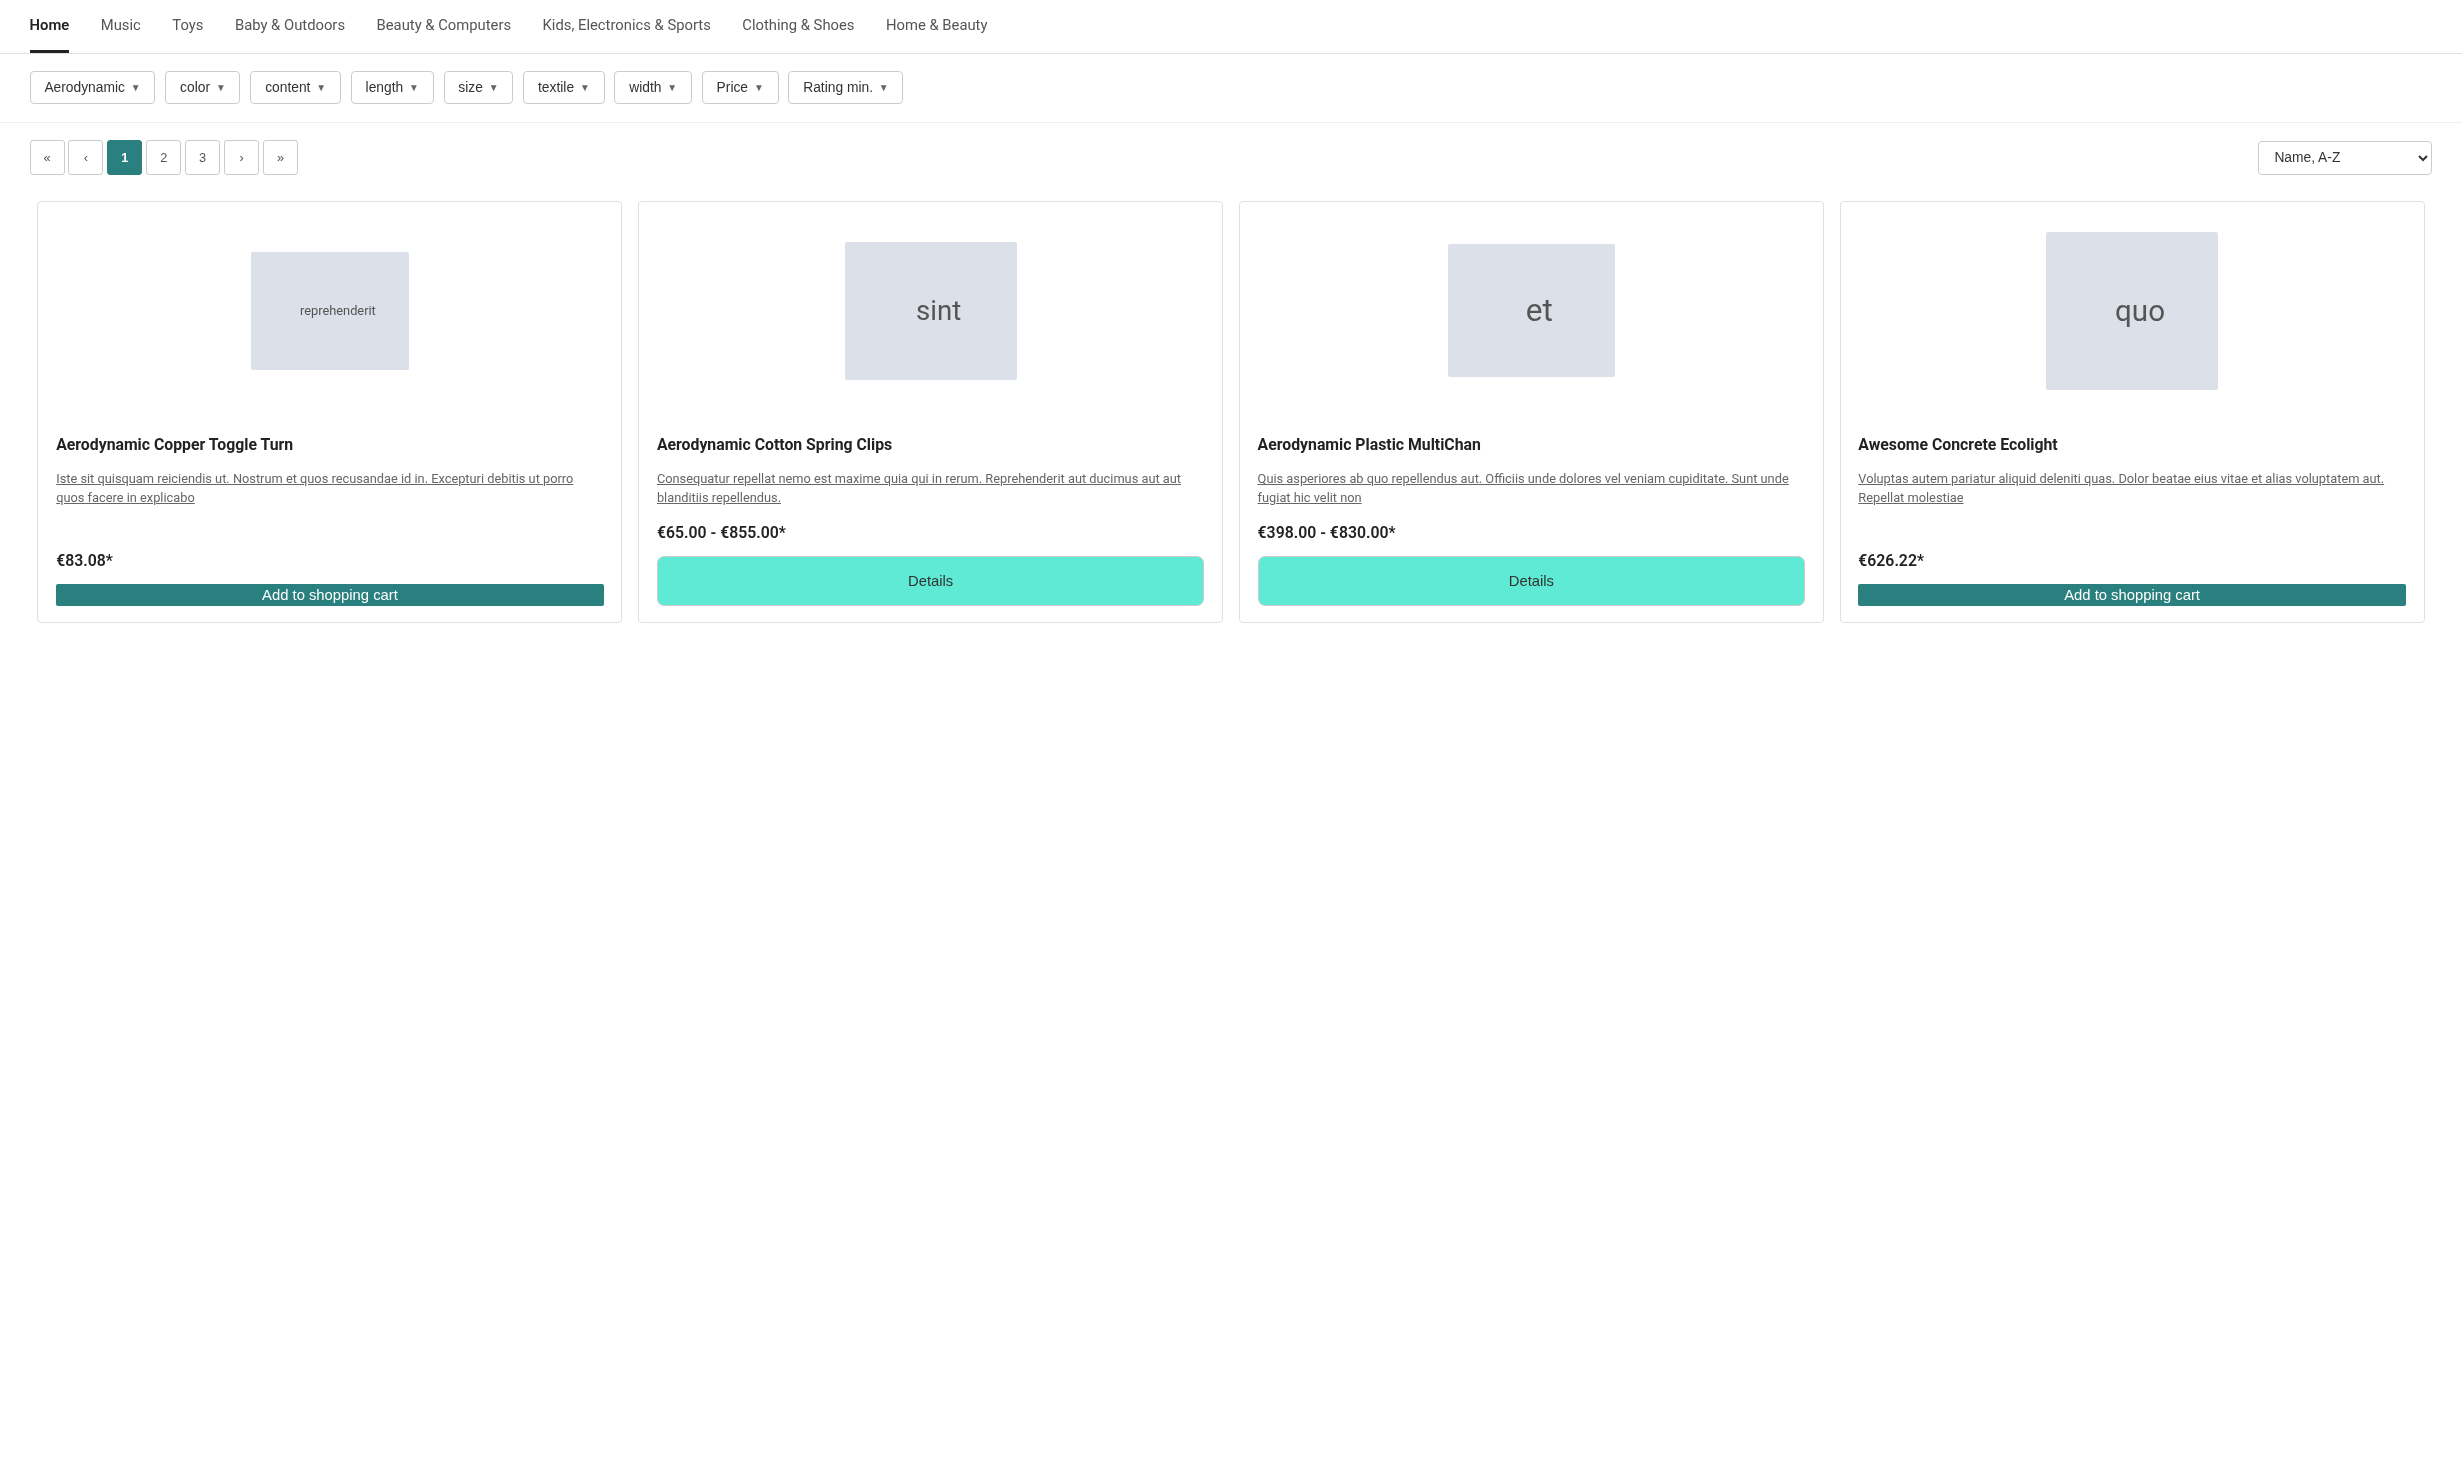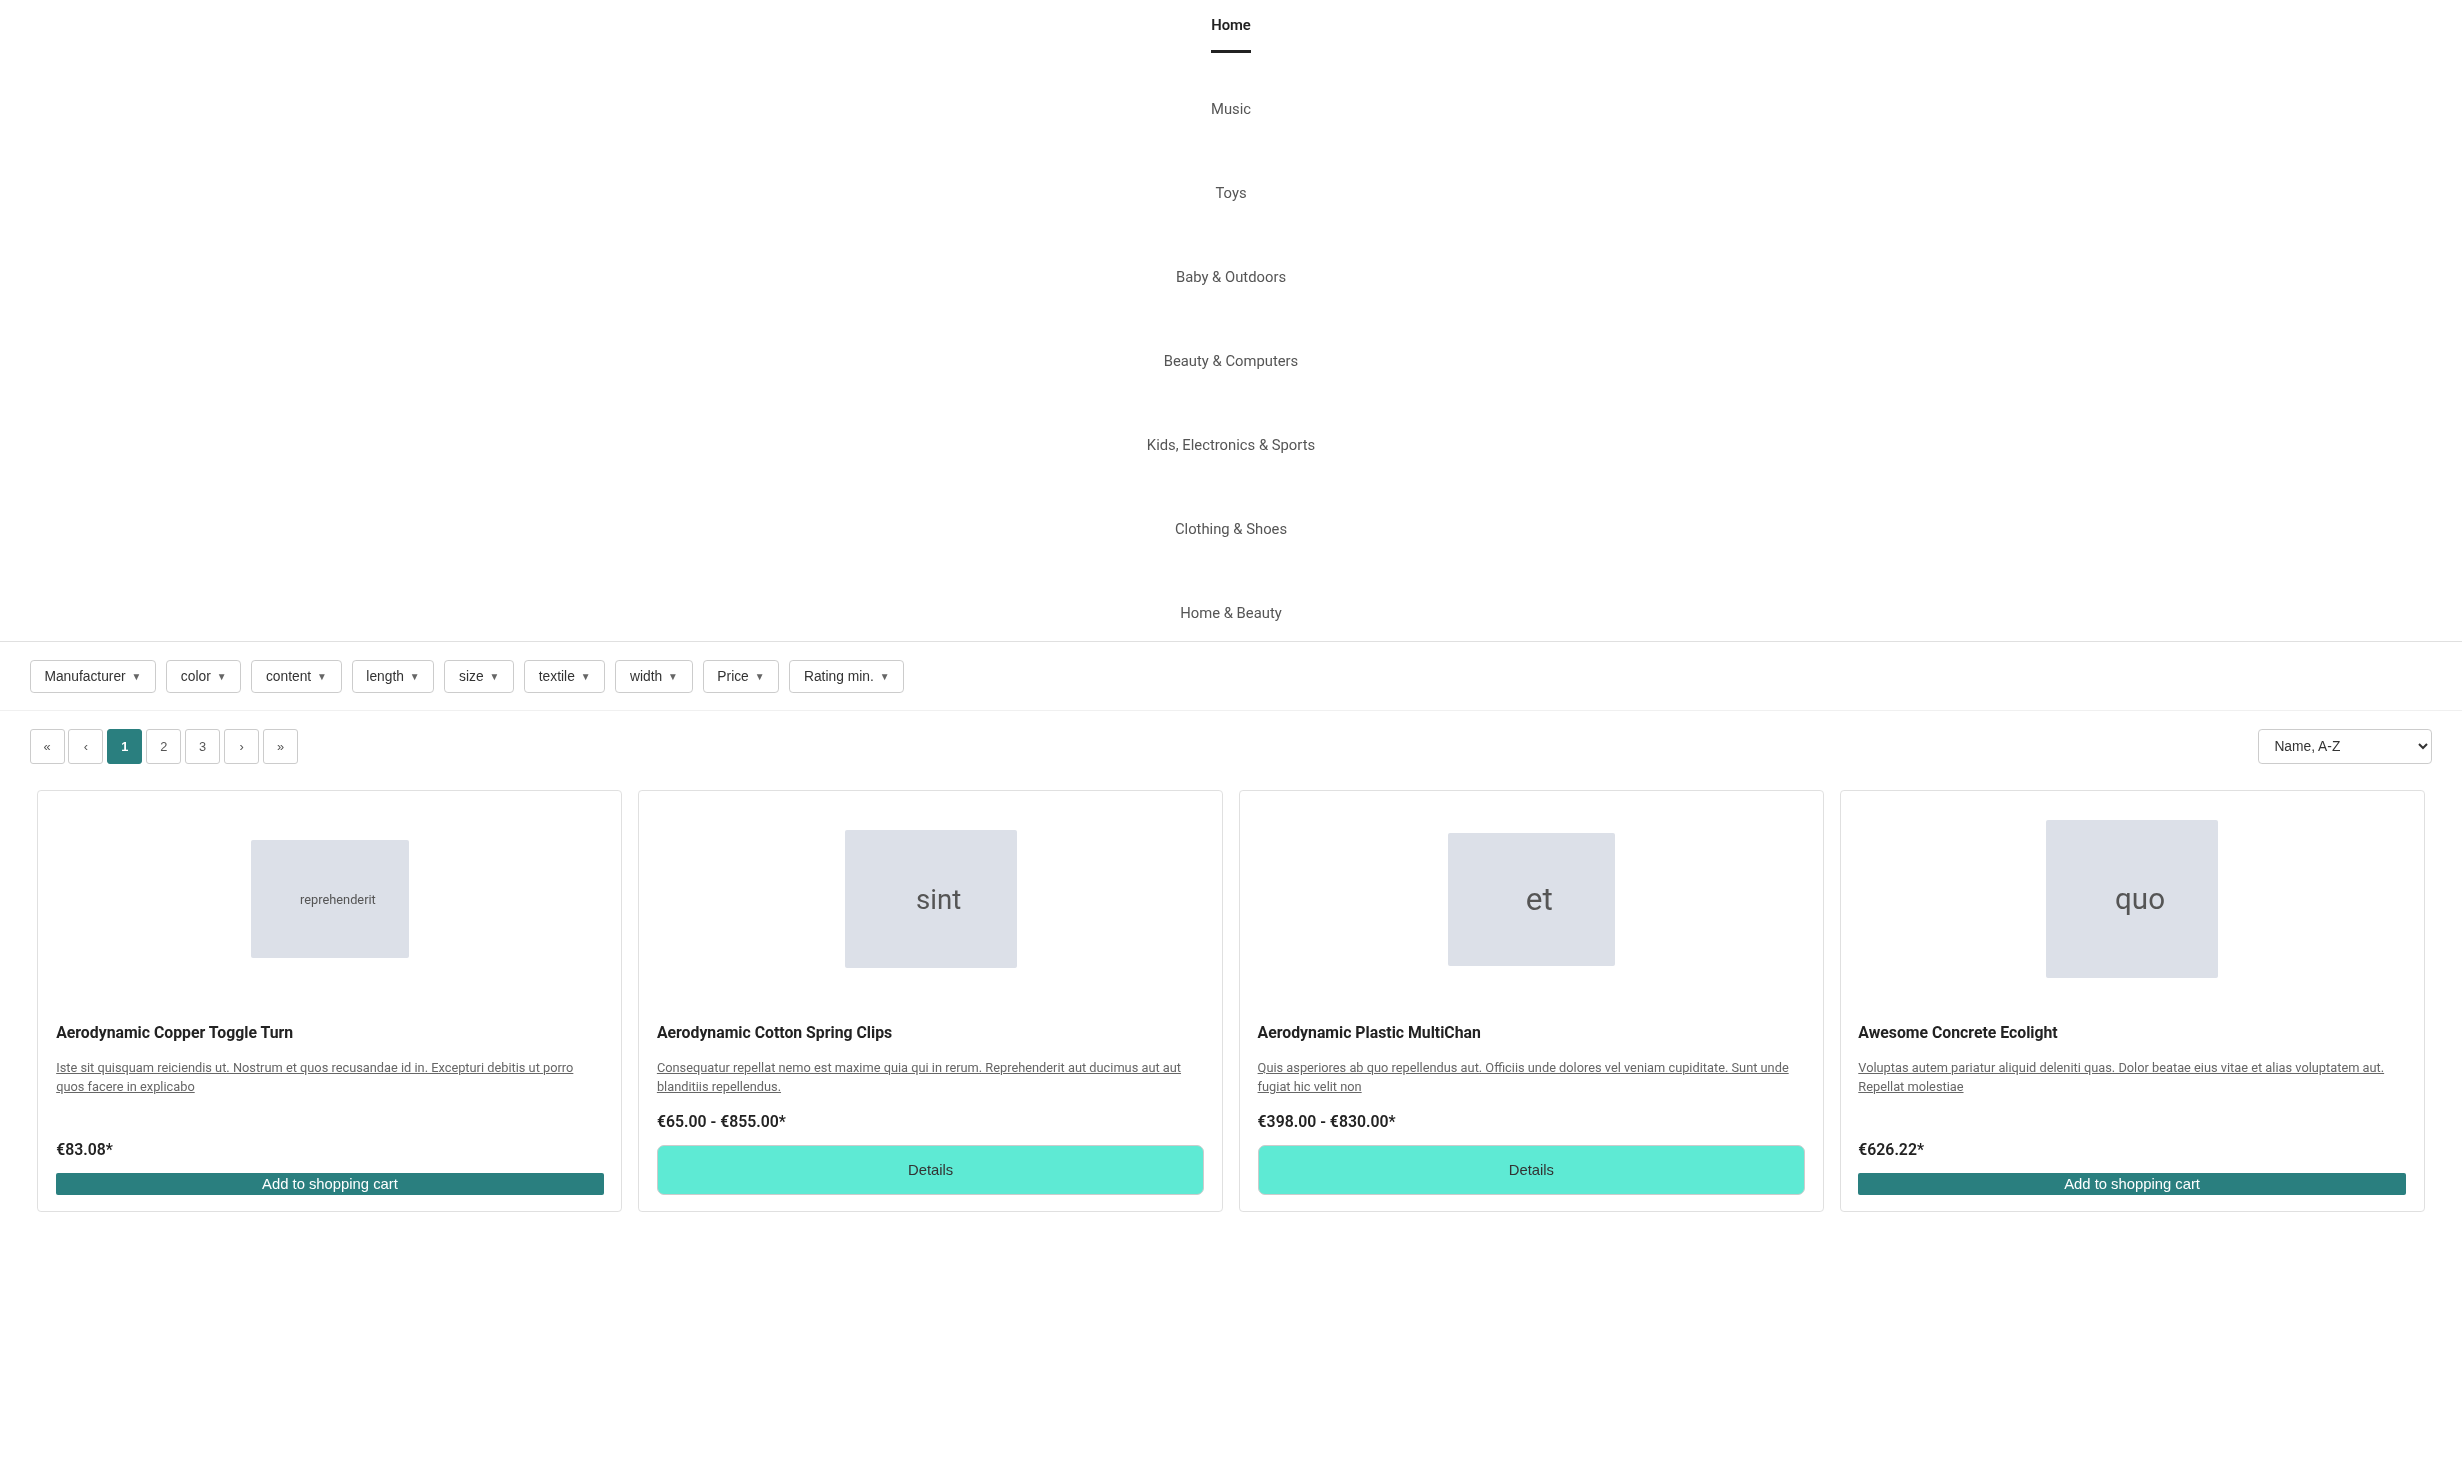--- a/index.html
+++ b/index.html
@@ -1,19 +1,19 @@
 <!DOCTYPE html>
 <html><head>
   <meta charset="utf-8">
   <style>
     * { box-sizing: border-box; margin: 0; padding: 0; }
     body { font-family: -apple-system, BlinkMacSystemFont, 'Segoe UI', Roboto, sans-serif; background: #fff; color: #333; font-size: 13.8px; }
 
     
-    nav { border-bottom: 1px solid #e0e0e0; padding: 0 29.6px; display: flex; align-items: center; gap: 31.5px; flex-direction: column; }
+    nav { border-bottom: 1px solid #e0e0e0; padding: 0 29.6px; display: flex; align-items: center; gap: 31.5px; }
     .nav-item { padding: 15.8px 0; cursor: pointer; color: #555; font-size: 14.8px; white-space: nowrap; border-bottom: 3px solid transparent; }
     .nav-item.active { color: #222; font-weight: 600; border-bottom: 3px solid #222; }
 
     
     .filters { padding: 17.7px 29.6px; display: flex; gap: 9.9px; flex-wrap: wrap; border-bottom: 1px solid #f0f0f0; }
     .filter-btn { display: flex; align-items: center; gap: 5.9px; padding: 7.9px 13.8px; border: 1px solid #ccc; border-radius: 3.9px; background: #fff; cursor: pointer; font-size: 13.8px; color: #333; }
     .chevron { font-size: 9.9px; color: #666; }
 
     
     .toolbar { padding: 17.7px 29.6px; display: flex; align-items: center; justify-content: space-between; }
@@ -43,21 +43,21 @@
     <span class="nav-item">Toys</span>
     <span class="nav-item">Baby &amp; Outdoors</span>
     <span class="nav-item">Beauty &amp; Computers</span>
     <span class="nav-item">Kids, Electronics &amp; Sports</span>
     <span class="nav-item">Clothing &amp; Shoes</span>
     <span class="nav-item">Home &amp; Beauty</span>
   </nav>
 
 <div class="filters">
 <button class="filter-btn">
-      <span>Manufacturer</span>
+      <span>Aerodynamic</span>
       <span class="chevron">▼</span>
     </button>
     <button class="filter-btn">
       <span>color</span>
       <span class="chevron">▼</span>
     </button>
     <button class="filter-btn">
       <span>content</span>
       <span class="chevron">▼</span>
     </button>

